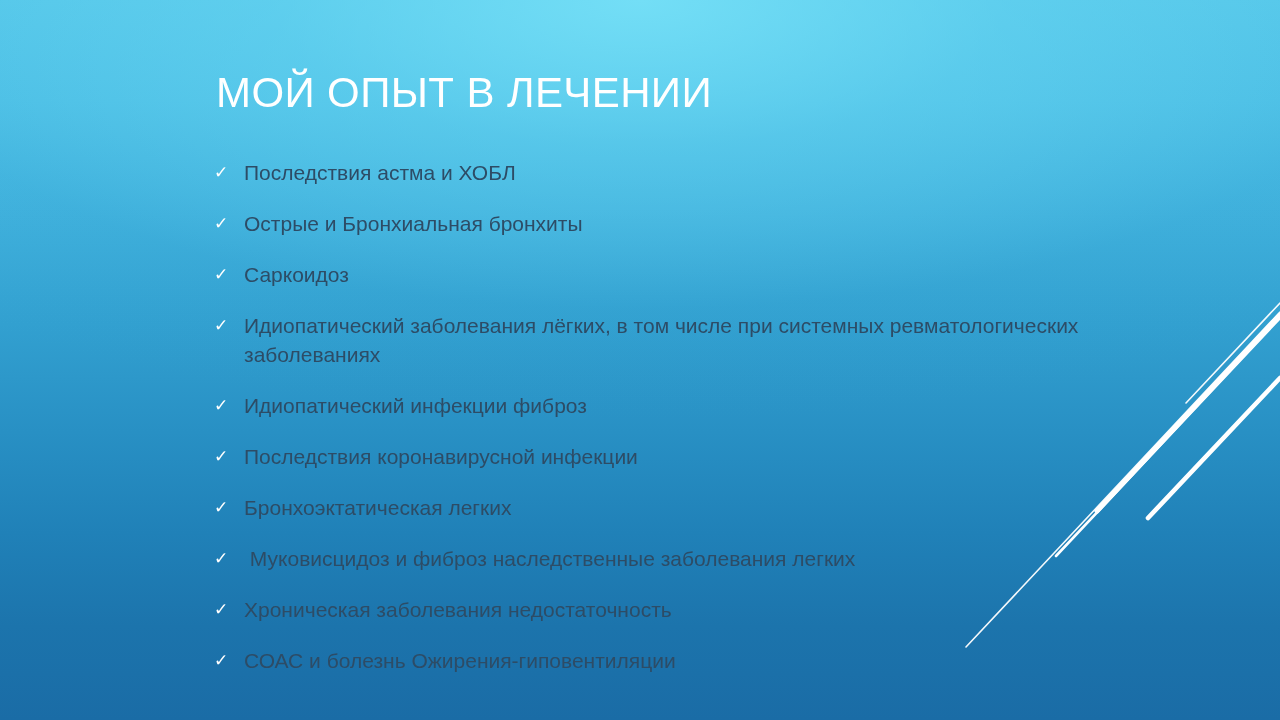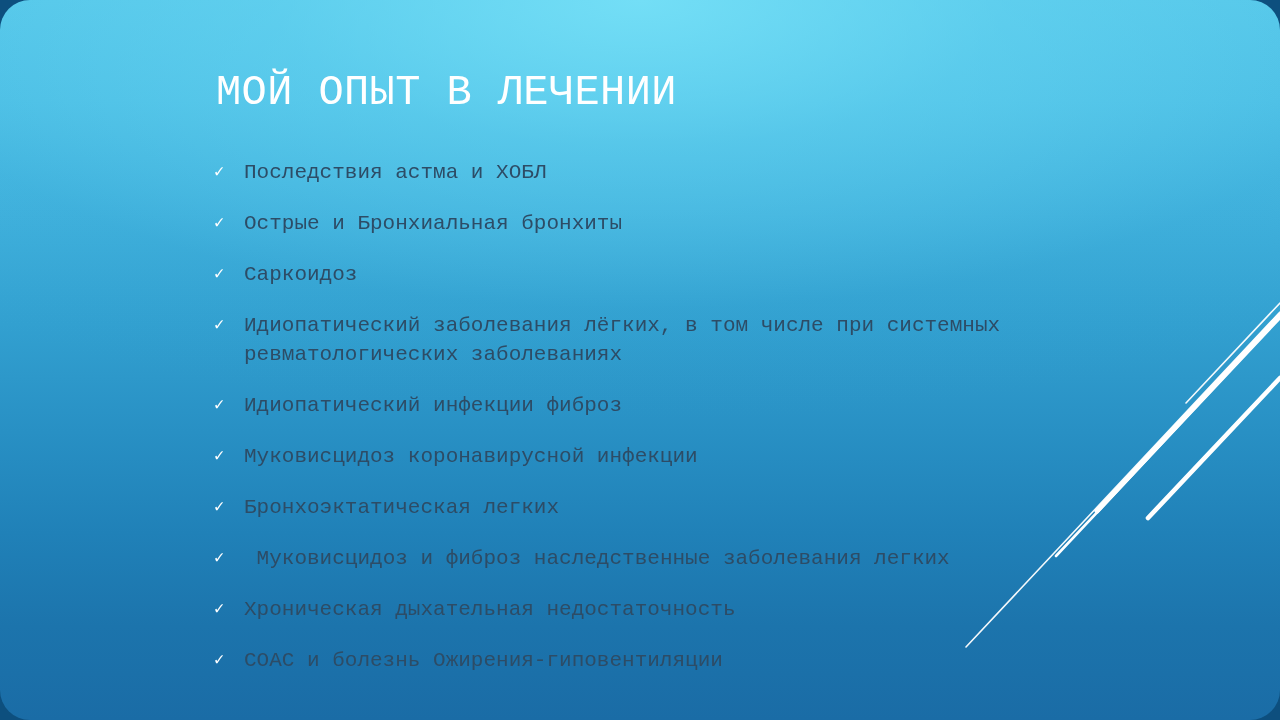--- a/index.html
+++ b/index.html
@@ -7,38 +7,37 @@
     margin: 0;
     padding: 0;
     background: #0d4f7e;
   }
 
   #slide {
     position: relative;
     width: 1280px;
     height: 720px;
     overflow: hidden;
-    font-family: Liberation Mono, monospace;
+    font-family: Liberation Sans, sans-serif;
     
     background:
       radial-gradient(110% 78% at 50% 0%,
         rgba(120, 226, 248, 0.85) 0%,
         rgba(104, 214, 242, 0.45) 26%,
         rgba(60, 170, 212, 0.06) 55%,
         rgba(0, 0, 0, 0) 76%),
       linear-gradient(180deg,
         #56c8ea 0%,
         #4dc0e6 14%,
         #3fb0dc 30%,
         #32a0d0 45%,
         #2890c4 60%,
         #2081b8 74%,
         #1c74ac 87%,
         #1a6ca6 100%);
-    border-radius: 30px;
   }
 
   
   #streaks {
     position: absolute;
     inset: 0;
     pointer-events: none;
   }
 
   
@@ -131,33 +130,33 @@
       <li class="bullet">
         <span class="check" style="color: rgb(255, 255, 255);">✓</span>
         <span class="btext">Идиопатический заболевания лёгких, в том числе при системных ревматологических заболеваниях</span>
       </li>
       <li class="bullet">
         <span class="check" style="color: rgb(255, 255, 255);">✓</span>
         <span class="btext">Идиопатический инфекции фиброз</span>
       </li>
       <li class="bullet">
         <span class="check" style="color: rgb(255, 255, 255);">✓</span>
-        <span class="btext">Муковисцидоз коронавирусной инфекции</span>
+        <span class="btext">Последствия коронавирусной инфекции</span>
       </li>
       <li class="bullet">
         <span class="check" style="color: rgb(255, 255, 255);">✓</span>
         <span class="btext">Бронхоэктатическая легких</span>
       </li>
       <li class="bullet">
         <span class="check" style="color: rgb(255, 255, 255);">✓</span>
         <span class="btext"> Муковисцидоз и фиброз наследственные заболевания легких</span>
       </li>
       <li class="bullet">
         <span class="check" style="color: rgb(255, 255, 255);">✓</span>
-        <span class="btext">Хроническая дыхательная недостаточность</span>
+        <span class="btext">Хроническая заболевания недостаточность</span>
       </li>
       <li class="bullet">
         <span class="check" style="color: rgb(255, 255, 255);">✓</span>
         <span class="btext">СОАС и болезнь Ожирения-гиповентиляции</span>
       </li>
     </ul>
 
 </div>
 
 </body></html>

